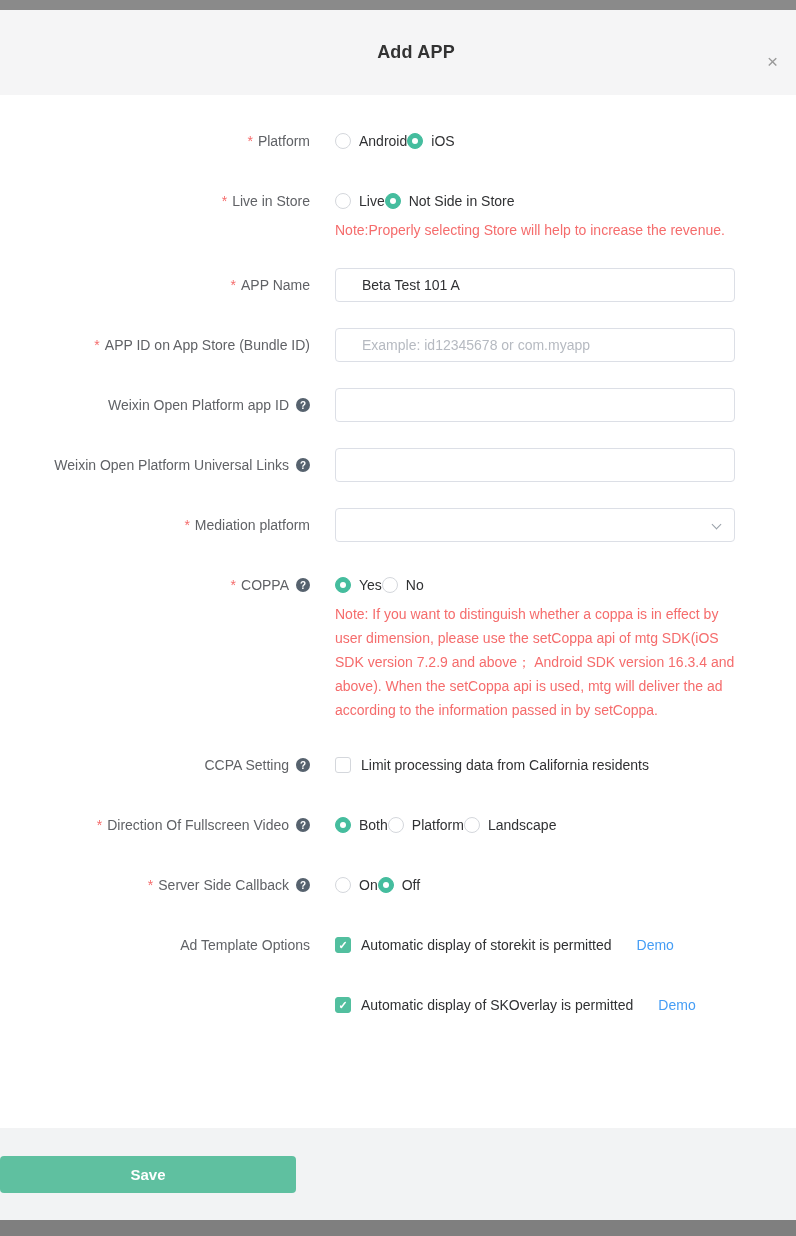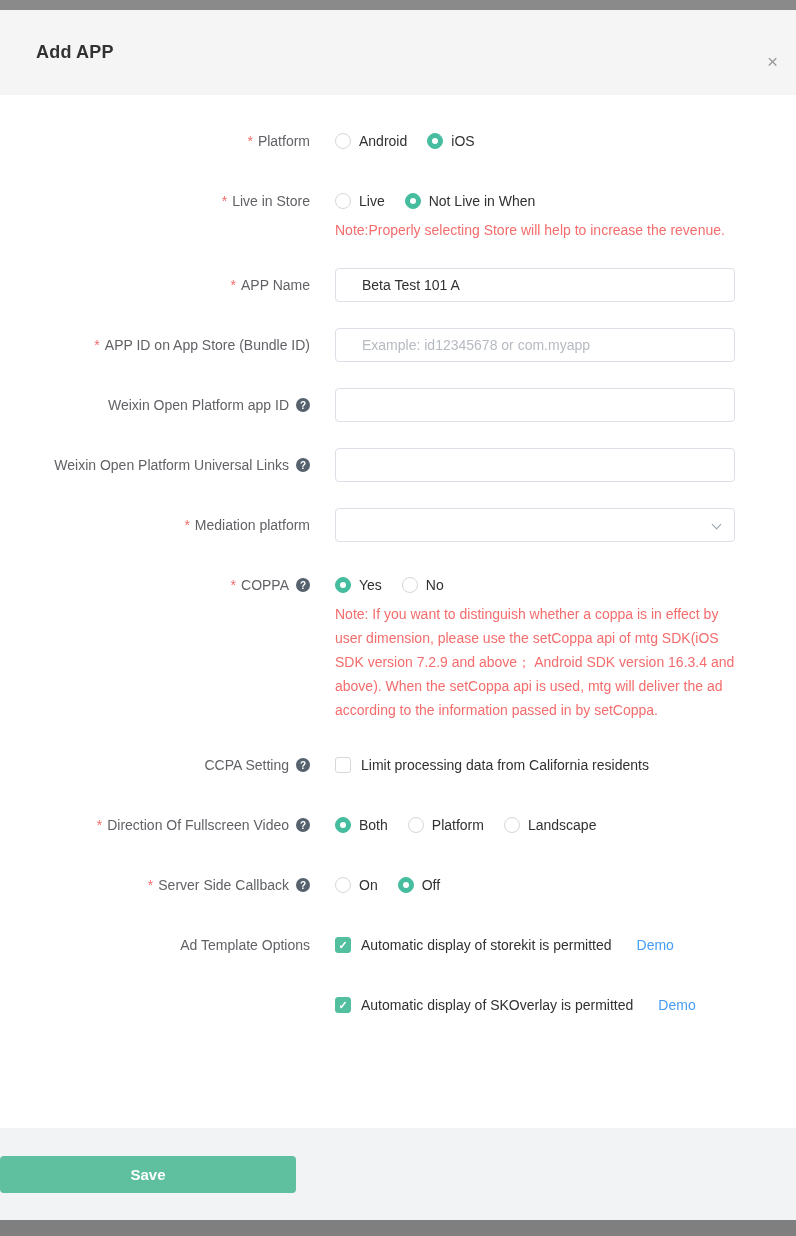--- a/index.html
+++ b/index.html
@@ -4,34 +4,34 @@
 <style>
   * { margin:0; padding:0; box-sizing:border-box; }
   html,body { width:796px; font-family:"Liberation Sans", sans-serif; background:#fff; }
   .page { width:796px; height:1236px; display:flex; flex-direction:column; overflow:hidden; }
 
   .top-bar { height:10px; background:#8a8a8a; flex:0 0 auto; }
   .bottom-bar { height:16px; background:#7f7f7f; flex:0 0 auto; }
 
   .modal { flex:1 1 auto; display:flex; flex-direction:column; background:#fff; }
 
-  .modal-header { position:relative; height:85px; background:#f5f5f6; display:flex; align-items:center; justify-content:flex-start; flex:0 0 auto;padding-left:36px; }
+  .modal-header { position:relative; height:85px; background:#f5f5f6; display:flex; align-items:center; justify-content:center; flex:0 0 auto;padding-left:36px; }
   .modal-title { font-size:18px; font-weight:600; color:#333; letter-spacing:0.2px; }
   .close { position:absolute; right:18px; top:42px; font-size:19px; color:#9a9a9a; line-height:1; cursor:pointer; font-weight:300; }
 
   .modal-body { flex:1 1 auto; padding-top:29px; }
 
   .row { display:flex; align-items:flex-start; margin-bottom:26px; }
   .label-col { width:310px; min-height:34px; display:flex; align-items:center; justify-content:flex-end; gap:4px; color:#606266; font-size:14px; flex:0 0 auto; }
   .req { color:#f56c6c; margin-right:1px; }
   .help { width:14px; height:14px; border-radius:50%; background:#56626e; color:#fff; font-size:10px; font-weight:bold; display:inline-flex; align-items:center; justify-content:center; margin-left:3px; flex:0 0 auto; cursor:pointer; }
   .ctrl-col { margin-left:25px; flex:1 1 auto; }
   .ctrl-line { min-height:34px; display:flex; align-items:center; }
 
-  .radio-opt { display:inline-flex; align-items:center; margin-right:20px; cursor:pointer; }
+  .radio-opt { display:inline-flex; align-items:center; cursor:pointer; }
   .radio { width:16px; height:16px; border-radius:50%; border:1px solid #d4d7dc; background:#fff; margin-right:8px; position:relative; flex:0 0 auto; }
   .radio.checked { border-color:#45bd9e; background:#45bd9e; }
   .radio.checked::after { content:""; position:absolute; left:50%; top:50%; width:6px; height:6px; margin:-3px 0 0 -3px; border-radius:50%; background:#fff; }
   .opt-label { font-size:14px; color:#303133; }
 
   .checkbox { width:16px; height:16px; border-radius:3px; border:1px solid #d4d7dc; background:#fff; margin-right:10px; flex:0 0 auto; display:inline-flex; align-items:center; justify-content:center; cursor:pointer; }
   .checkbox.checked { background:#52bf9f; border-color:#52bf9f; color:#fff; font-size:11px; font-weight:bold; }
 
   .text-input { width:400px; height:34px; border:1px solid #dcdfe6; border-radius:4px; padding:0 26px; font-size:14px; color:#303133; font-family:"Liberation Sans", sans-serif; outline:none; background:#fff; }
   .text-input::placeholder { color:#b6bac1; }
@@ -86,21 +86,21 @@
           <span>Live in Store</span>
         </div>
         <div class="ctrl-col">
           <div class="ctrl-line">
             <span class="radio-opt">
               <span class="radio"></span>
               <span class="opt-label">Live</span>
             </span>
             <span class="radio-opt">
               <span class="radio checked"></span>
-              <span class="opt-label">Not Live in When</span>
+              <span class="opt-label">Not Side in Store</span>
             </span>
           </div>
           <div class="note">Note:Properly selecting Store will help to increase the revenue.</div>
         </div>
       </div>
 
       <div class="row">
         <div class="label-col">
           <span class="req">*</span>
           <span>APP Name</span>

